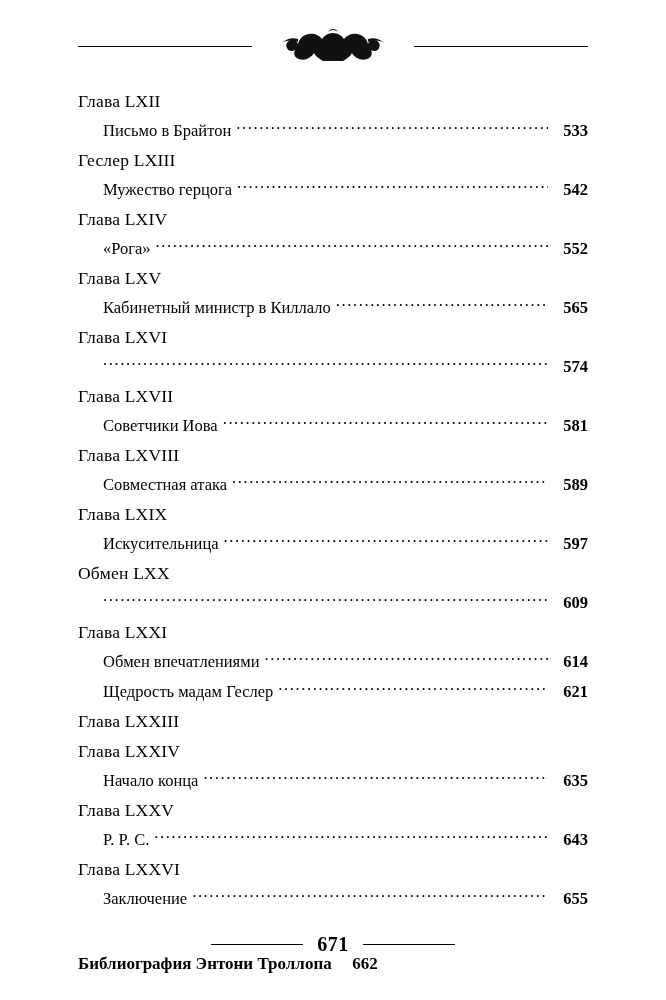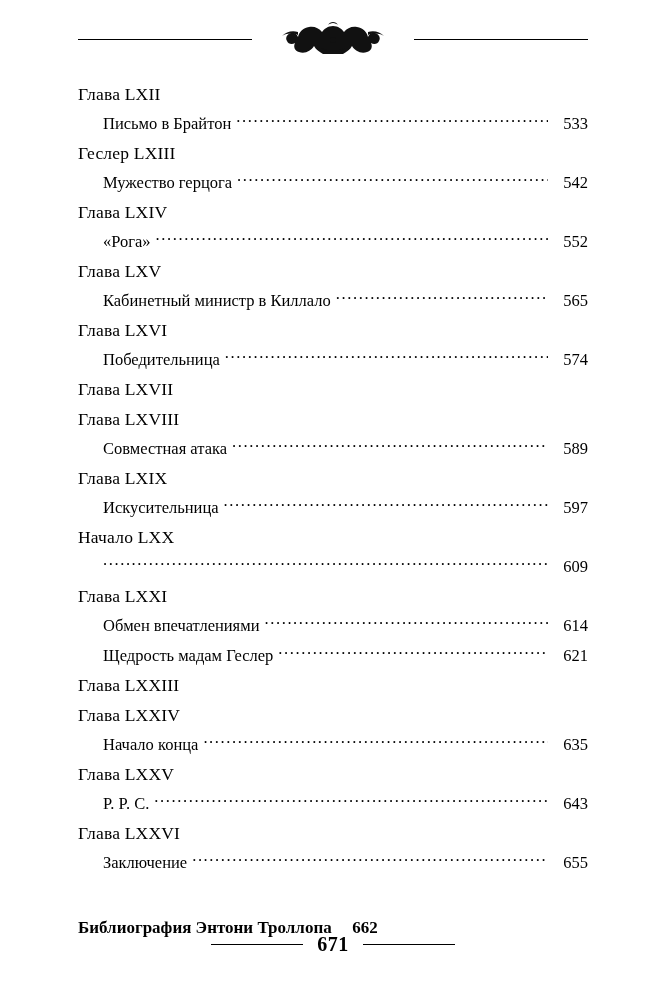--- a/index.html
+++ b/index.html
@@ -12,21 +12,21 @@
     height: 1000px;
     overflow: hidden;
     font-family: "Liberation Serif", serif;
     color: #000000;
   }
   .page {
     position: relative;
     width: 666px;
     height: 1000px;
     box-sizing: border-box;
-    padding: 2px 78px;
+    padding: 9px 78px;
   }
 
   
   .header-ornament {
     position: relative;
     height: 72px;
     display: flex;
     align-items: center;
     justify-content: center;
   }
@@ -78,21 +78,21 @@
     left: 0;
     bottom: -2px;
     white-space: nowrap;
     letter-spacing: 1.6px;
     font-size: 16.5px;
     color: #000;
   }
   .chapter-title-row .page-num {
     flex: 0 0 auto;
     padding-left: 6px;
-    font-weight: normal;
+    font-weight: bold;
     font-size: 16.5px;
     min-width: 34px;
     text-align: right;
   }
 
   
   .biblio {
     margin-top: 36px;
     display: flex;
     align-items: baseline;
@@ -188,28 +188,32 @@
       <div class="chapter-title-row">
         <span class="title-text">Кабинетный министр в Киллало</span>
         <span class="leader"></span>
         <span class="page-num">565</span>
       </div>
     </div>
 
     <div class="toc-entry">
       <div class="chapter-label">Глава LXVI</div>
       <div class="chapter-title-row">
-        <span class="title-text">Победительница</span>
         <span class="leader"></span>
         <span class="page-num">574</span>
       </div>
     </div>
 
     <div class="toc-entry">
       <div class="chapter-label">Глава LXVII</div>
+      <div class="chapter-title-row">
+        <span class="title-text">Советчики Иова</span>
+        <span class="leader"></span>
+        <span class="page-num">581</span>
+      </div>
     </div>
 
     <div class="toc-entry">
       <div class="chapter-label">Глава LXVIII</div>
       <div class="chapter-title-row">
         <span class="title-text">Совместная атака</span>
         <span class="leader"></span>
         <span class="page-num">589</span>
       </div>
     </div>
@@ -217,21 +221,21 @@
     <div class="toc-entry">
       <div class="chapter-label">Глава LXIX</div>
       <div class="chapter-title-row">
         <span class="title-text">Искусительница</span>
         <span class="leader"></span>
         <span class="page-num">597</span>
       </div>
     </div>
 
     <div class="toc-entry">
-      <div class="chapter-label">Начало LXX</div>
+      <div class="chapter-label">Обмен LXX</div>
       <div class="chapter-title-row">
         <span class="leader"></span>
         <span class="page-num">609</span>
       </div>
     </div>
 
     <div class="toc-entry">
       <div class="chapter-label">Глава LXXI</div>
       <div class="chapter-title-row">
         <span class="title-text">Обмен впечатлениями</span>

